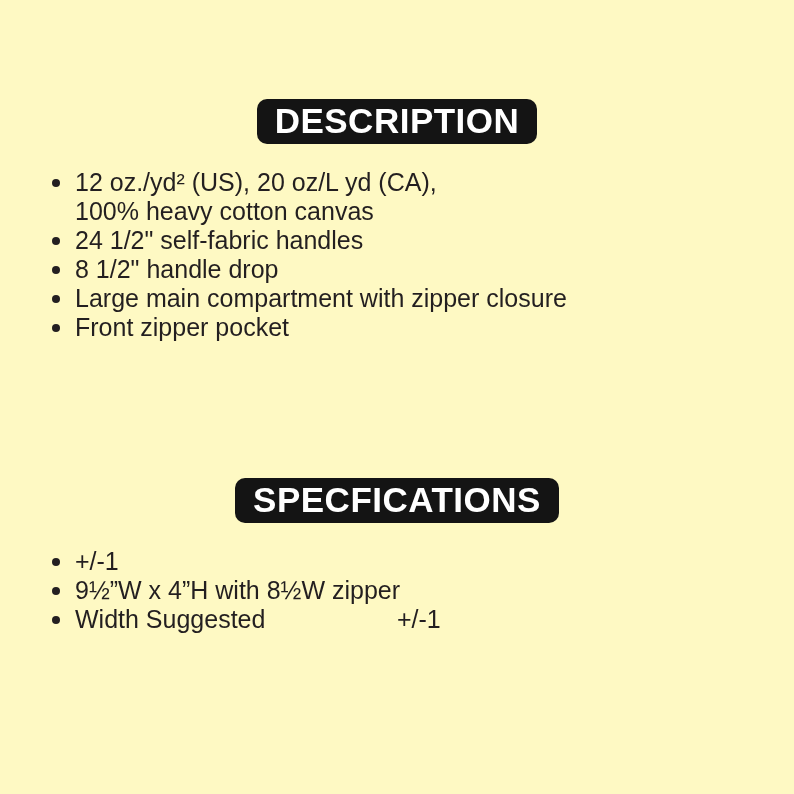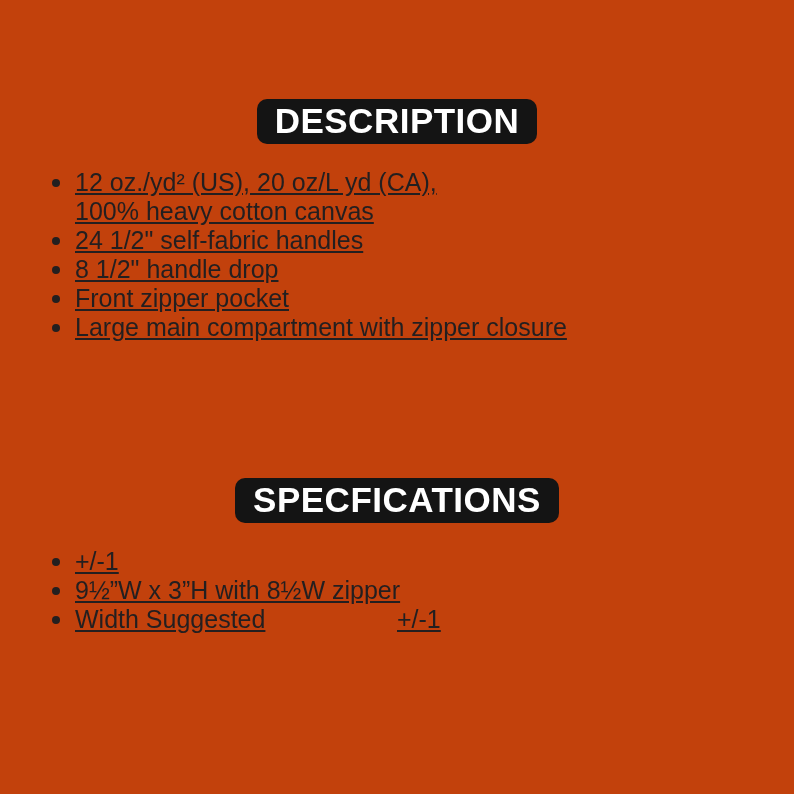--- a/index.html
+++ b/index.html
@@ -4,21 +4,21 @@
 <style>
   html, body {
     margin: 0;
     padding: 0;
     background: #ffffff;
   }
   .sheet {
     position: relative;
     width: 794px;
     height: 794px;
-    background: #c2410c;
+    background: #fef9c3;
     font-family: "Liberation Sans", sans-serif;
     color: #231f20;
     overflow: hidden;
   }
   
   .header-wrap {
     position: absolute;
     left: 0;
     width: 100%;
     text-align: center;
@@ -39,21 +39,20 @@
   
   .list {
     position: absolute;
     left: 52px;
     right: 30px;
     list-style: none;
     margin: 0;
     padding: 0;
     font-size: 25px;
     line-height: 29px;
-    text-decoration: underline;
   }
   .list.desc-list { top: 168px; }
   .list.spec-list { top: 547px; }
   .list li {
     display: flex;
     align-items: flex-start;
   }
   .bullet {
     flex: 0 0 8px;
     width: 8px;
@@ -93,40 +92,40 @@
     <li>
       <span class="bullet"></span>
       <span class="item-text">24 1/2" self-fabric handles</span>
     </li>
     <li>
       <span class="bullet"></span>
       <span class="item-text">8 1/2" handle drop</span>
     </li>
     <li>
       <span class="bullet"></span>
-      <span class="item-text">Front zipper pocket</span>
+      <span class="item-text">Large main compartment with zipper closure</span>
     </li>
     <li>
       <span class="bullet"></span>
-      <span class="item-text">Large main compartment with zipper closure</span>
+      <span class="item-text">Front zipper pocket</span>
     </li>
   </ul>
 
   <div class="header-wrap spec">
     <span class="header-pill">SPECFICATIONS</span>
   </div>
 
   <ul class="list spec-list">
     <li>
       <span class="bullet"></span>
       <span class="spec-value">+/-1</span>
     </li>
     <li>
       <span class="bullet"></span>
-      <span class="spec-value">9½”W x 3”H with 8½W zipper</span>
+      <span class="spec-value">9½”W x 4”H with 8½W zipper</span>
     </li>
     <li>
       <span class="bullet"></span>
       <span class="spec-label">Width Suggested</span>
       <span class="spec-value">+/-1</span>
     </li>
   </ul>
 
 </div>
 

